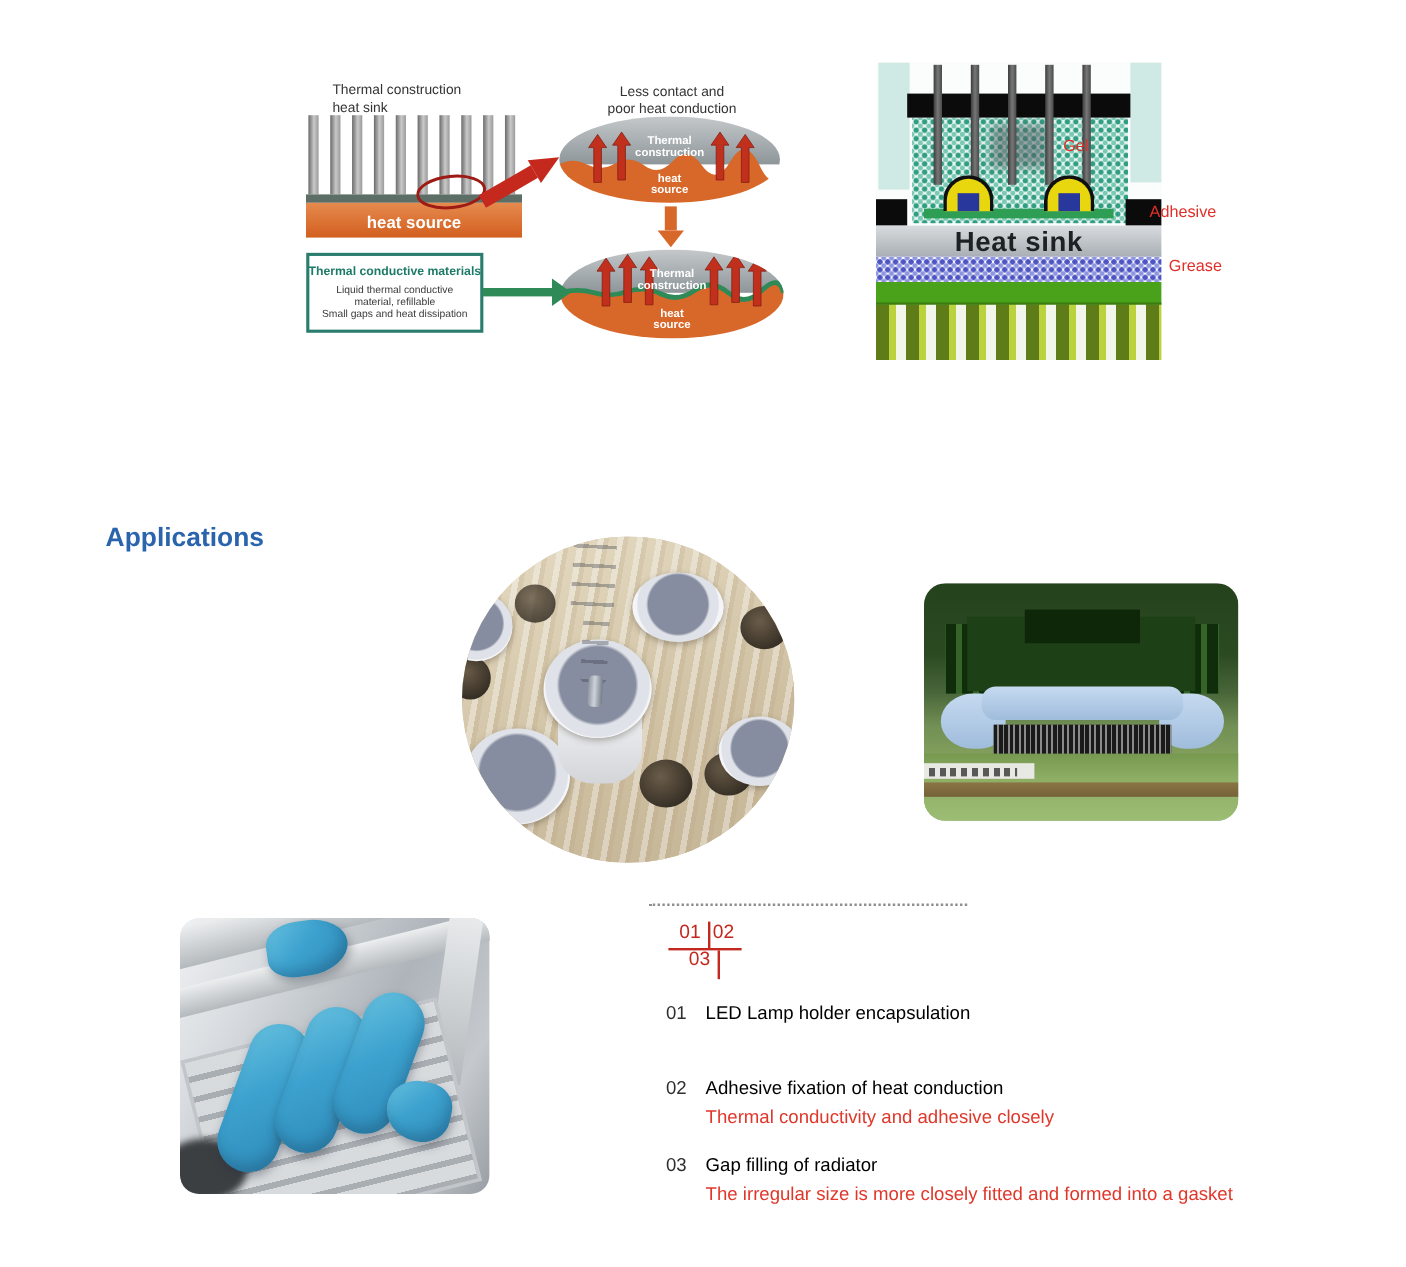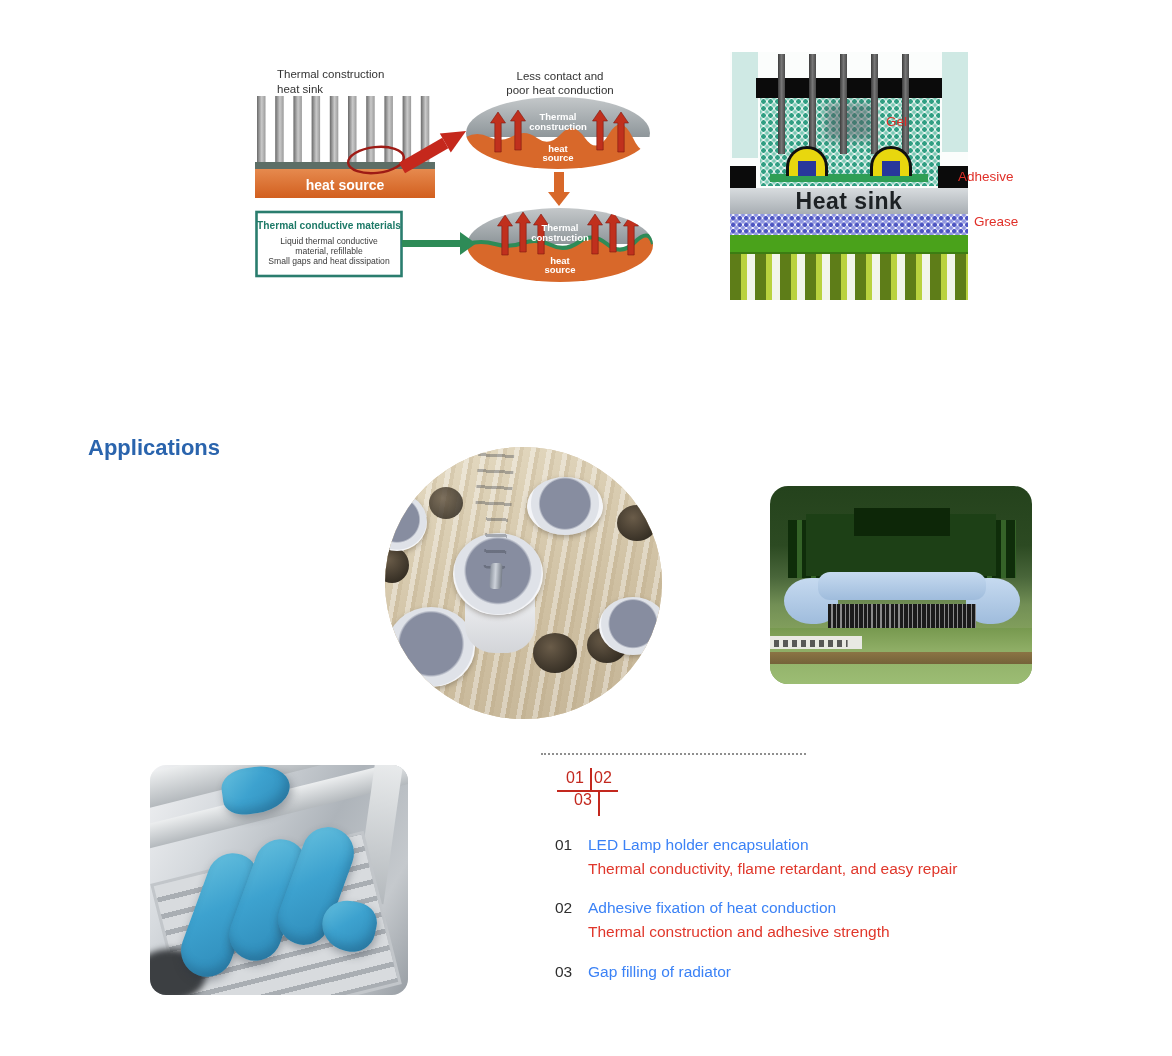--- a/index.html
+++ b/index.html
@@ -84,21 +84,21 @@
     box-shadow:inset -4px -6px 10px rgba(20,60,90,.28),2px 4px 8px rgba(40,50,60,.35);}
   .putty-pill{width:52px;border-radius:26px;}
 
   
   .dotted-line{position:absolute;left:541px;top:753px;width:265px;height:0;border-top:2px dotted #8f8f8f;}
   .mk-num{position:absolute;color:#c3281e;font-size:16px;}
   .mk-line{position:absolute;background:#c3281e;}
   .app-item{position:absolute;left:555px;width:540px;}
   .item-head{display:flex;}
   .item-num{width:20px;margin-right:13px;font-size:15.5px;color:#2f2f2f;}
-  .item-title{font-size:15.5px;color:#3b82f6;}
+  .item-title{font-size:15.5px;color:#000000;}
   .item-desc{margin:6px 0 0 33px;font-size:15.5px;color:#e0372b;}
 </style>
 </head>
 <body>
 
 <div class="page">
 
   <svg class="diagram-svg" viewBox="0 0 412 235">
     <defs>
       <linearGradient id="finGrad" x1="0" y1="0" x2="1" y2="0">
@@ -286,31 +286,31 @@
     <div class="mk-line" style="left:590px;top:768px;width:1.5px;height:22px;"></div>
     <div class="mk-line" style="left:557px;top:790px;width:61px;height:1.5px;"></div>
     <div class="mk-line" style="left:598px;top:792px;width:1.5px;height:24px;"></div>
   </div>
 
   <div class="app-item" style="top:836px;">
     <div class="item-head">
       <span class="item-num">01</span>
       <span class="item-title">LED Lamp holder encapsulation</span>
     </div>
-    <div class="item-desc">Thermal conductivity, flame retardant, and easy repair</div>
   </div>
 
   <div class="app-item" style="top:899px;">
     <div class="item-head">
       <span class="item-num">02</span>
       <span class="item-title">Adhesive fixation of heat conduction</span>
     </div>
-    <div class="item-desc">Thermal construction and adhesive strength</div>
+    <div class="item-desc">Thermal conductivity and adhesive closely</div>
   </div>
 
   <div class="app-item" style="top:963px;">
     <div class="item-head">
       <span class="item-num">03</span>
       <span class="item-title">Gap filling of radiator</span>
     </div>
+    <div class="item-desc">The irregular size is more closely fitted and formed into a gasket</div>
   </div>
 
 </div>
 
 </body></html>

